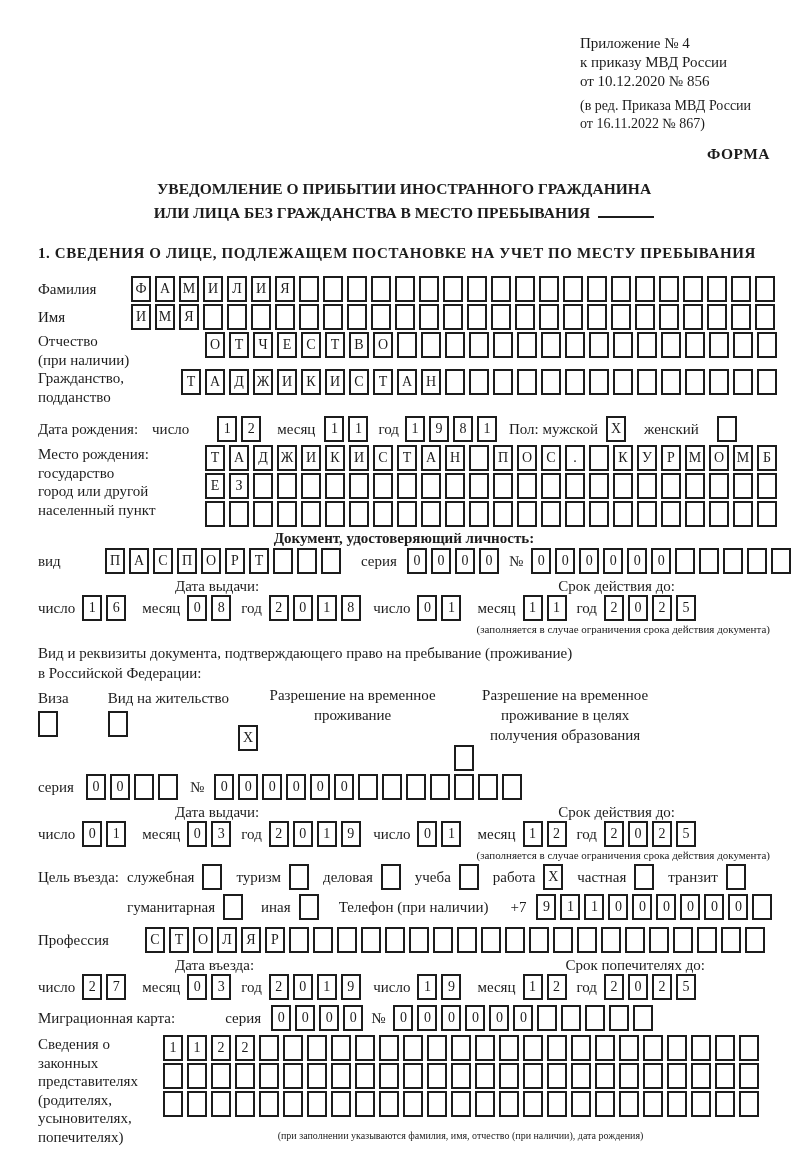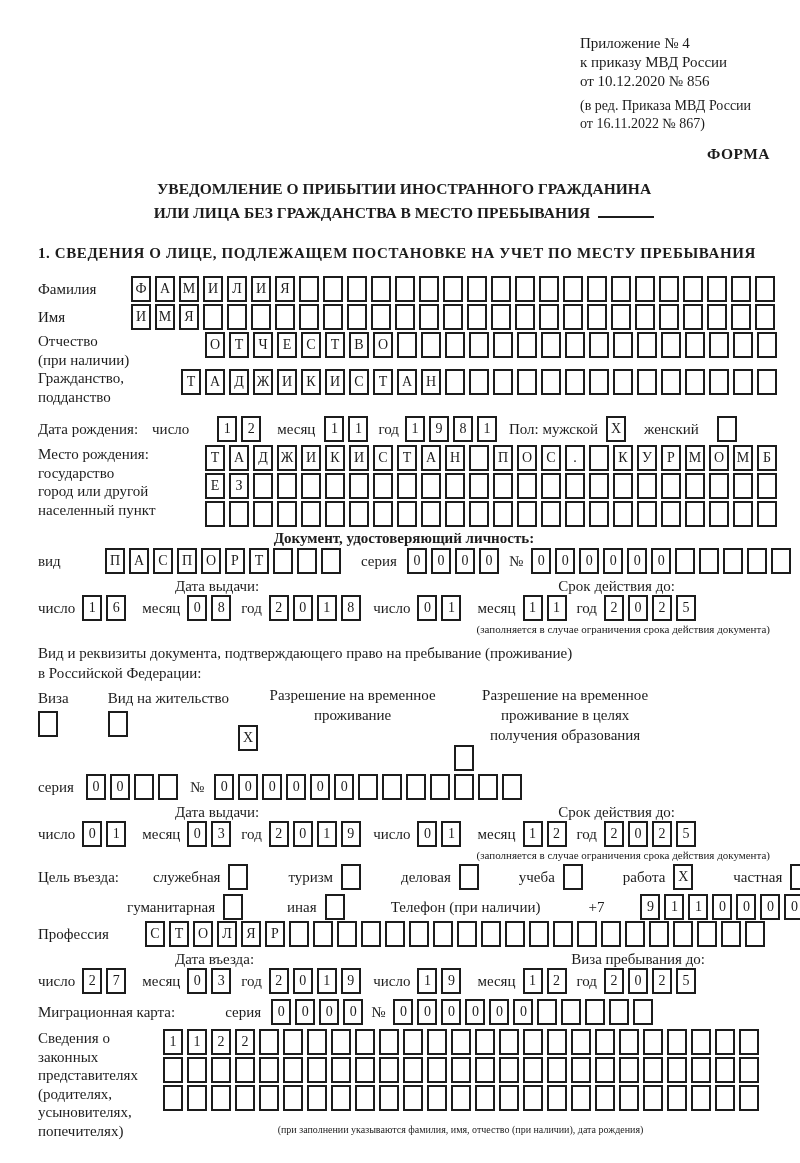--- a/index.html
+++ b/index.html
@@ -58,21 +58,21 @@
 
   
   .options-row { display:flex; align-items:flex-start; margin-bottom:3px; min-height:64px; }
   .opt { display:flex; align-items:flex-start;flex-direction:column; }
   .opt-label { line-height:26px; margin-right:9px; }
   .opt-label-c { text-align:center; line-height:20px; margin-right:9px; }
   .optw2 { width:185px; margin-left:22px; }
   .optw3 { width:178px; margin-left:22px; }
   .opt-mid { margin-left:30px; }
 
-  .purpose-row { display:flex; align-items:center;gap:26px; }
+  .purpose-row { display:flex; align-items:center; }
   .ppair { display:flex; align-items:flex-start; margin-right:14px; }
   .plabel { line-height:26px; margin-right:8px; }
 
   .phone-prefix { line-height:26px; margin:0 10px 0 22px; }
 
   
   .reps { display:flex; align-items:flex-start; margin-top:4px; }
   .reps-label { width:125px; line-height:18.5px; flex:0 0 auto; }
   .reps-note { font-size:10px; text-align:center; margin-top:13px; width:595px; }
 </style>
@@ -547,21 +547,21 @@
       <span class="ppair">
         <span class="plabel">частная</span>
         <span class="checkbox"></span>
       </span>
       <span class="ppair" style="margin-right:0;">
         <span class="plabel">транзит</span>
         <span class="checkbox"></span>
       </span>
     </div>
 
-    <div class="purpose-row" style="margin-left:89px;margin-bottom:1px;">
+    <div class="purpose-row" style="margin-left:89px;margin-bottom:7px;">
       <span class="ppair" style="margin-right:18px;">
         <span class="plabel">гуманитарная</span>
         <span class="checkbox"></span>
       </span>
       <span class="ppair" style="margin-right:20px;">
         <span class="plabel">иная</span>
         <span class="checkbox"></span>
       </span>
       <span class="flabel">Телефон (при наличии)</span>
       <span class="phone-prefix">+7</span>
@@ -606,21 +606,21 @@
           <span class="cell"></span>
           <span class="cell"></span>
           <span class="cell"></span>
           <span class="cell"></span>
           <span class="cell"></span>
         </span>
     </div>
 
     <div class="dates-head">
       <span class="dh-left">Дата въезда:</span>
-      <span class="dh-right3">Виза пребывания до:</span>
+      <span class="dh-right3">Срок попечителях до:</span>
     </div>
     <div class="drow">
       <span class="dlabel">число</span>
       <span class="cells">
           <span class="cell">2</span>
           <span class="cell">7</span>
         </span>
       <span class="dlabel dgap">месяц</span>
       <span class="cells">
           <span class="cell">0</span>

